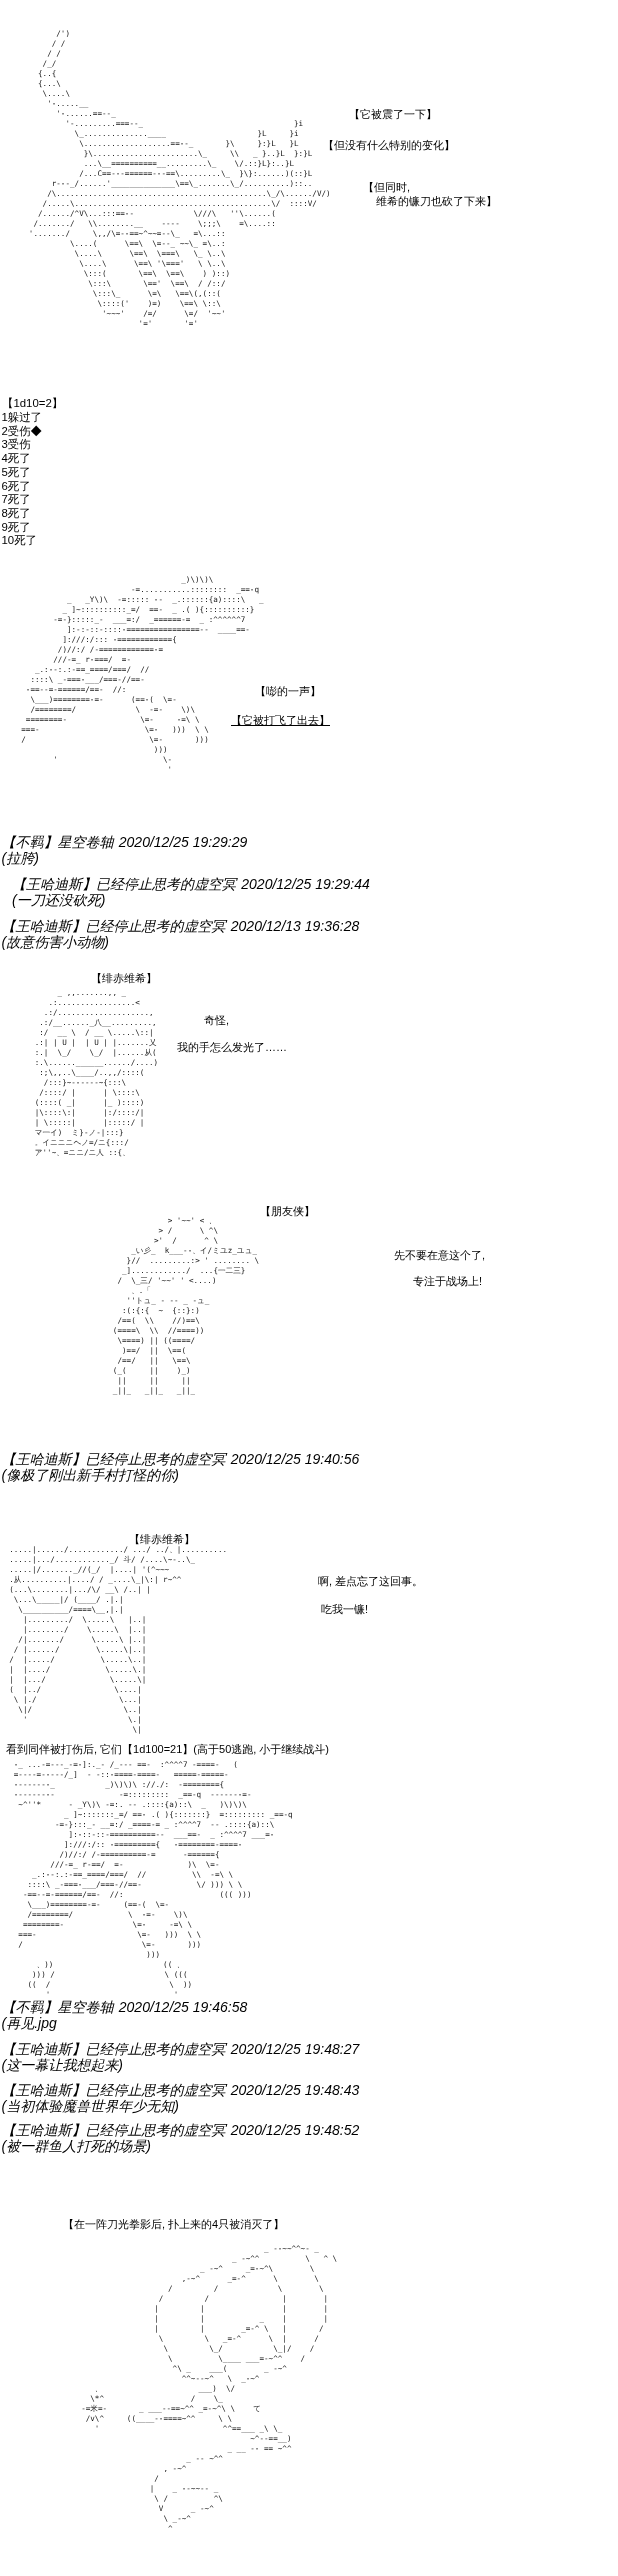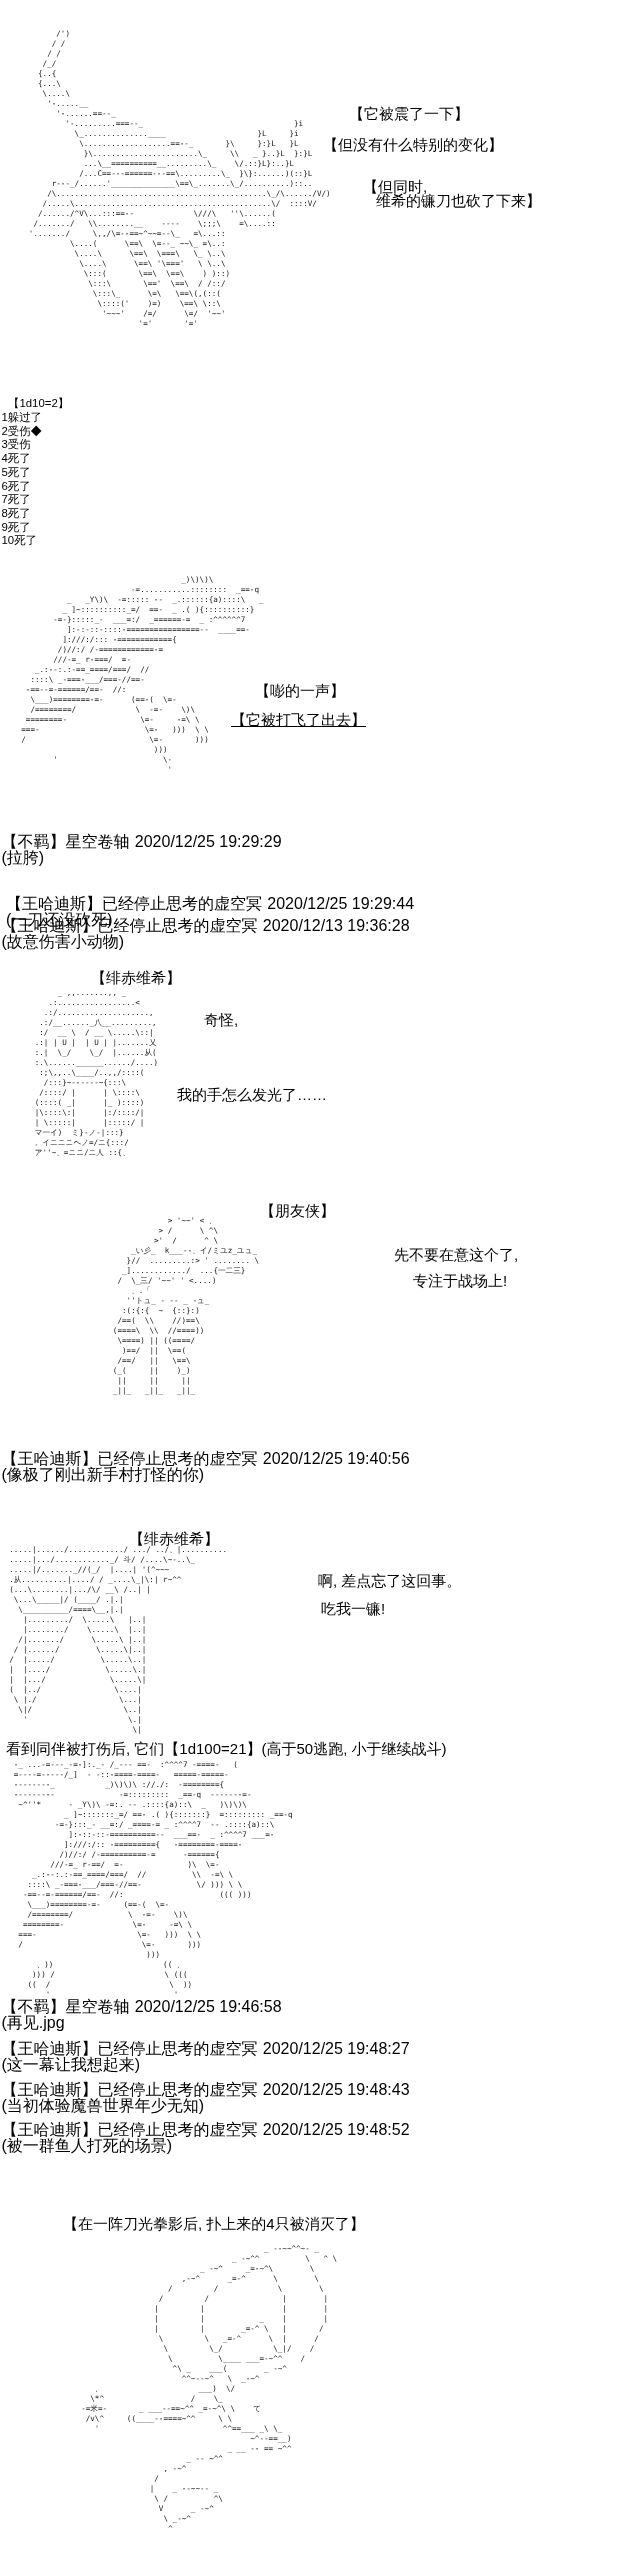--- a/index.html
+++ b/index.html
@@ -7,27 +7,27 @@
     position:relative; width:618px; height:2576px; background:#ffffff;
     color:#000; font-family:"Liberation Sans", sans-serif; overflow:hidden;
   }
   .aa {
     position:absolute; margin:0; z-index:1;
     font-family:"DejaVu Sans Mono", monospace;
     font-size:7.6px; line-height:10px; white-space:pre; color:#141414;
   }
   .txt {
     position:absolute; z-index:2;
-    font-size:15px; line-height:14.5px; white-space:pre; color:#000;
+    font-size:11px; line-height:14.5px; white-space:pre; color:#000;
   }
   .dice {
     position:absolute; z-index:2;
     font-size:11.4px; line-height:13.7px; white-space:pre; color:#000;
   }
-  .post { position:absolute; z-index:2; font-size:16px; line-height:16px; color:#000; }
+  .post { position:absolute; z-index:2; font-size:14px; line-height:16px; color:#000;font-style:italic; }
   .post .time { margin-left:5.3px; }
 </style>
 </head>
 <body>
 
 <div class="page">
 
   <pre class="aa" style="left:6px; top:29px;">           /')
           / /
          / /
@@ -186,37 +186,37 @@
                     \ _-~^
                      ^</pre>
 
   <div class="txt" style="left:349px; top:107px;">【它被震了一下】</div>
   <div class="txt" style="left:323px; top:138px;">【但没有什么特别的变化】</div>
   <div class="txt" style="left:363px; top:180px;">【但同时,</div>
   <div class="txt" style="left:376px; top:194px;">维希的镰刀也砍了下来】</div>
   <div class="txt" style="left:255px; top:684px;">【嘭的一声】</div>
   <div class="txt" style="left:231px; top:713px;text-decoration:underline;">【它被打飞了出去】</div>
 
-  <div class="dice" style="left:8px; top:397px;">【1d10=2】</div>
+  <div class="dice" style="left:2px; top:397px;">【1d10=2】</div>
   <div class="dice" style="left:1.5px; top:411px;">1躲过了
 2受伤◆
 3受伤
 4死了
 5死了
 6死了
 7死了
 8死了
 9死了
 10死了</div>
 
   <div class="post" style="left:1.5px; top:834px;">
     <div><span>【不羁】星空卷轴</span><span class="time">2020/12/25 19:29:29</span></div>
     <div>(拉胯)</div>
   </div>
-  <div class="post" style="left:6px; top:876px;margin-top:20px;">
+  <div class="post" style="left:12px; top:876px;">
     <div><span>【王哈迪斯】已经停止思考的虚空冥</span><span class="time">2020/12/25 19:29:44</span></div>
     <div>(一刀还没砍死)</div>
   </div>
   <div class="post" style="left:1.5px; top:918px;">
     <div><span>【王哈迪斯】已经停止思考的虚空冥</span><span class="time">2020/12/13 19:36:28</span></div>
     <div>(故意伤害小动物)</div>
   </div>
   <div class="post" style="left:1.5px; top:1451px;">
     <div><span>【王哈迪斯】已经停止思考的虚空冥</span><span class="time">2020/12/25 19:40:56</span></div>
     <div>(像极了刚出新手村打怪的你)</div>
@@ -233,21 +233,21 @@
     <div><span>【王哈迪斯】已经停止思考的虚空冥</span><span class="time">2020/12/25 19:48:43</span></div>
     <div>(当初体验魔兽世界年少无知)</div>
   </div>
   <div class="post" style="left:1.5px; top:2122px;">
     <div><span>【王哈迪斯】已经停止思考的虚空冥</span><span class="time">2020/12/25 19:48:52</span></div>
     <div>(被一群鱼人打死的场景)</div>
   </div>
 
   <div class="txt" style="left:91px; top:971px;">【绯赤维希】</div>
   <div class="txt" style="left:204px; top:1013px;">奇怪,</div>
-  <div class="txt" style="left:177px; top:1088px;">我的手怎么发光了……</div>
+  <div class="txt" style="left:177px; top:1040px;">我的手怎么发光了……</div>
 
   <div class="txt" style="left:260px; top:1204px;">【朋友侠】</div>
   <div class="txt" style="left:394px; top:1248px;">先不要在意这个了,</div>
   <div class="txt" style="left:413px; top:1274px;">专注于战场上!</div>
 
   <div class="txt" style="left:129px; top:1532px;">【绯赤维希】</div>
   <div class="txt" style="left:318px; top:1574px;">啊, 差点忘了这回事。</div>
   <div class="txt" style="left:321px; top:1602px;">吃我一镰!</div>
 
   <div class="txt" style="left:6px; top:1742px;">看到同伴被打伤后, 它们【1d100=21】(高于50逃跑, 小于继续战斗)</div>

